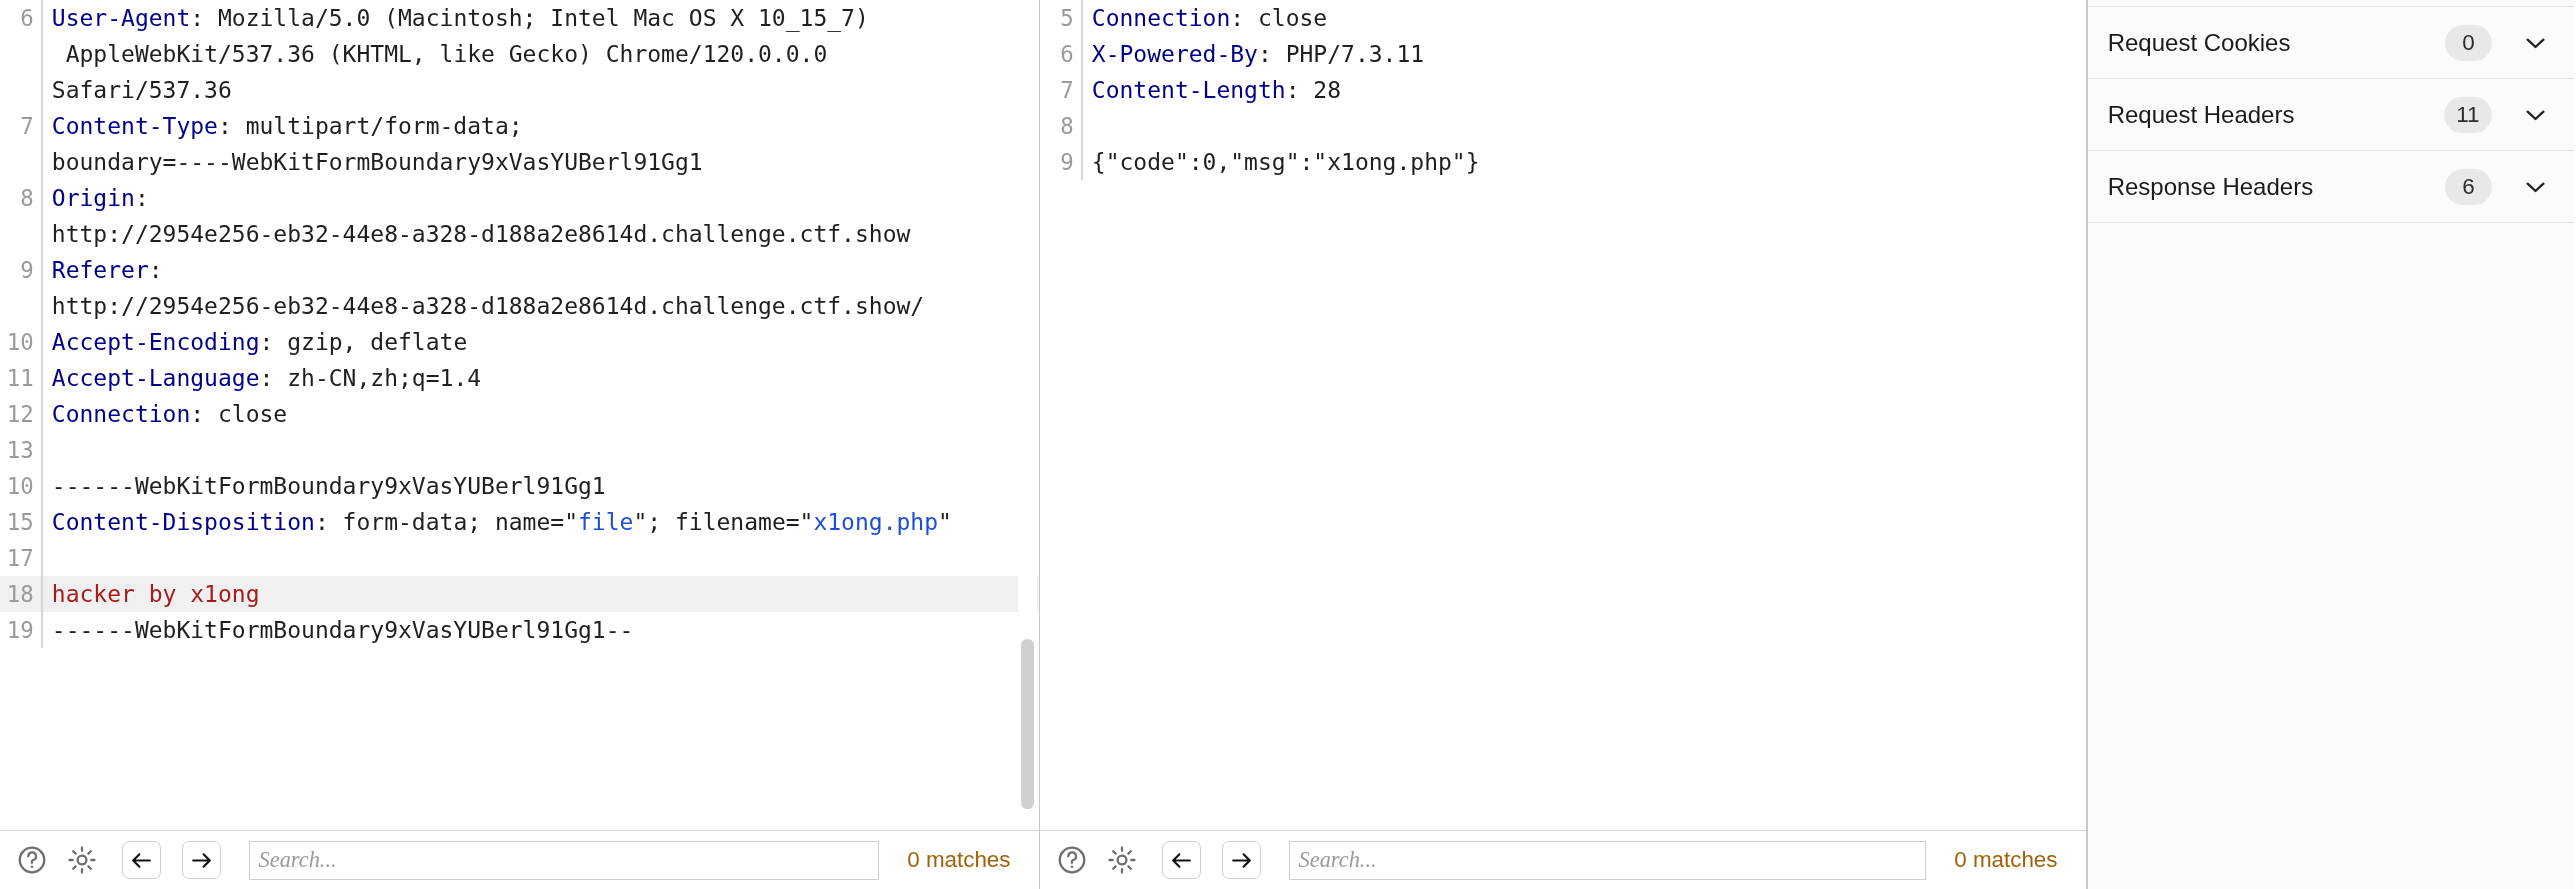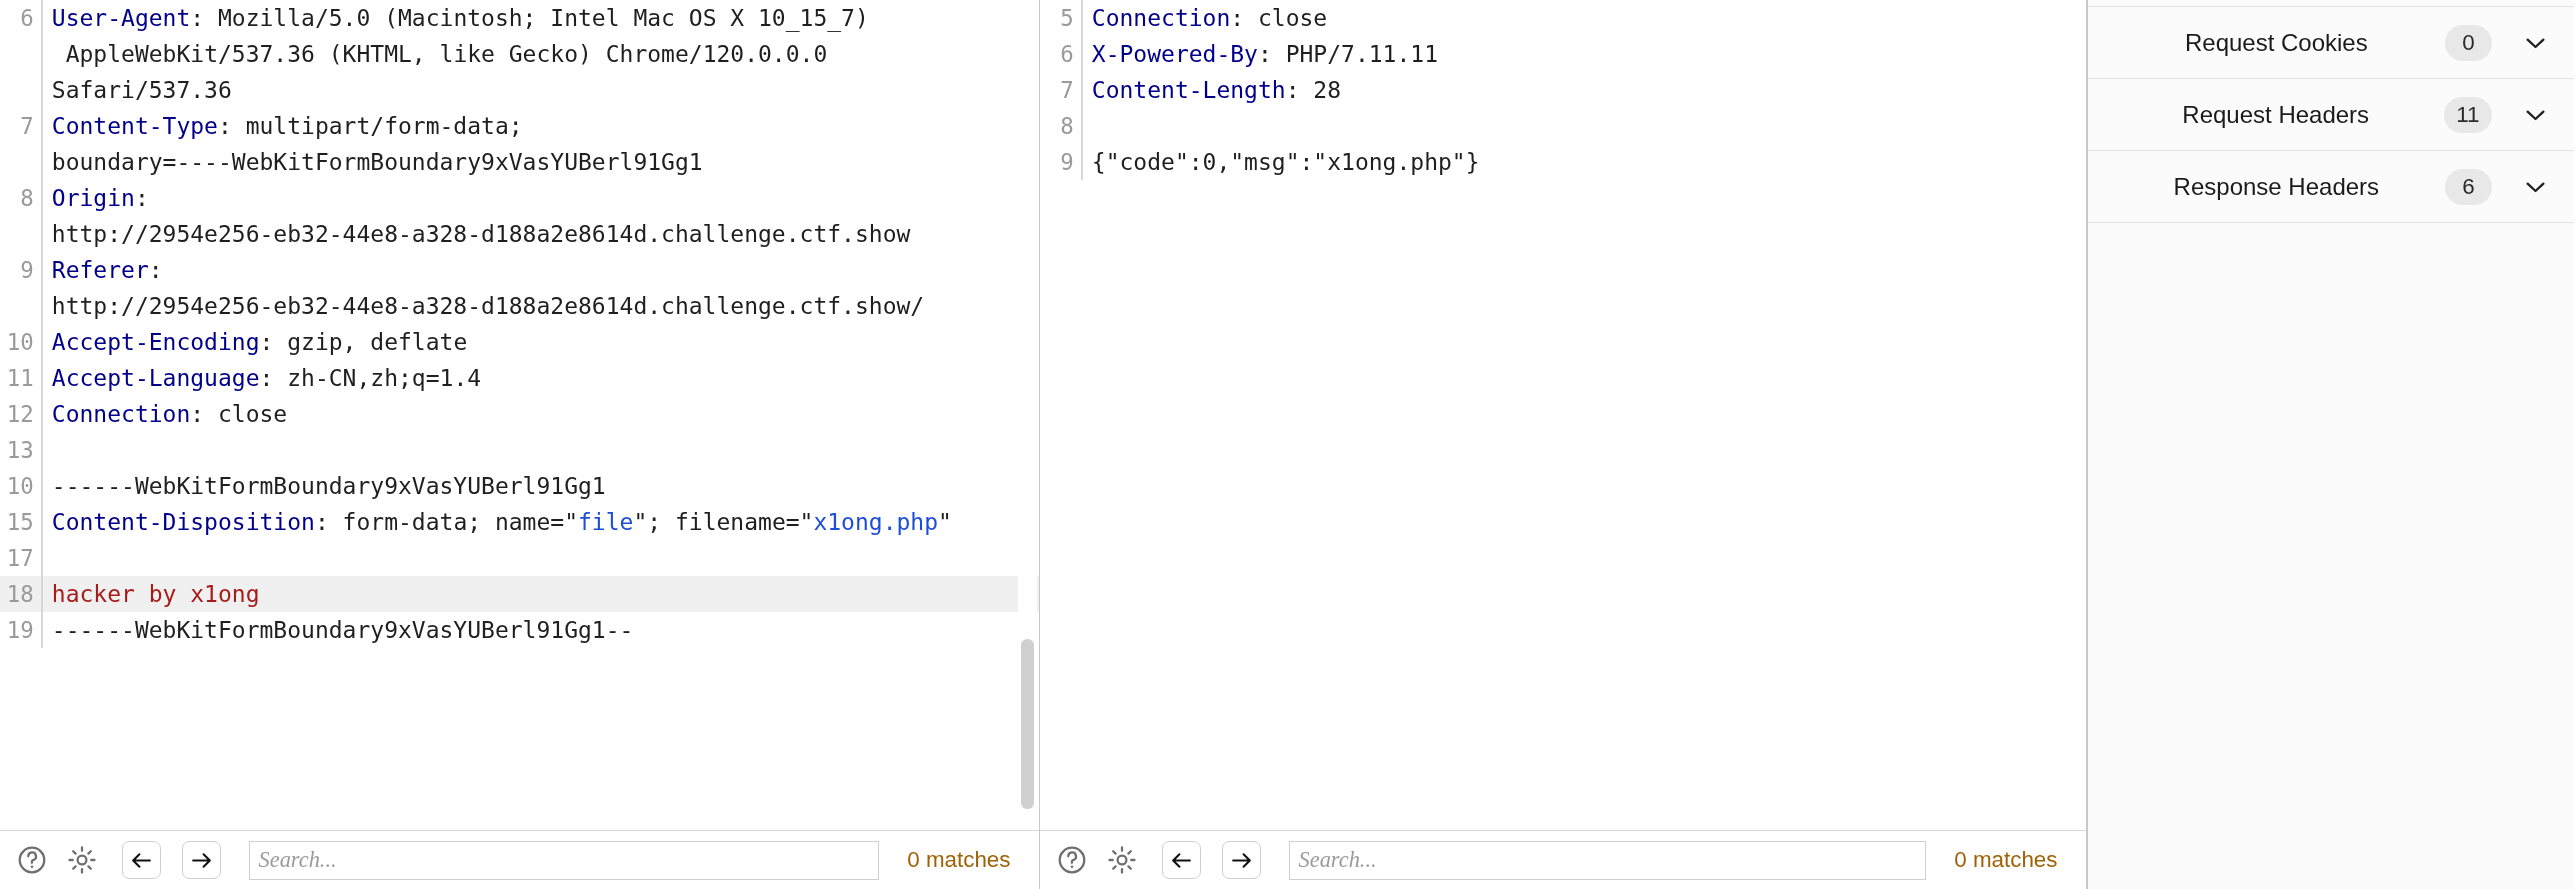--- a/index.html
+++ b/index.html
@@ -137,21 +137,20 @@
   }
 
   
   .sidebar {
     width: 487px;
     height: 889px;
     background: #fbfbfb;
     border-left: 1.8px solid #c8c8c8;
     display: flex;
     flex-direction: column;
-    text-align: center;
   }
   .sb-top-rule { height: 7.2px; border-bottom: 1.8px solid #e2e2e2; }
   .sb-row {
     height: 72px;
     display: flex;
     align-items: center;
     padding: 0 25px 0 19.7px;
     border-bottom: 1.8px solid #e2e2e2;
     cursor: pointer;
     background: #fbfbfb;
@@ -293,21 +292,21 @@
     <div class="code-area">
       <div class="code-lines" id="response-lines">
           <div class="ln-row">
             <div class="gutter">5</div>
             <div class="gutter-sep"></div>
             <div class="ln-text"><span class="k-hdr">Connection</span><span>: close</span></div>
           </div>
           <div class="ln-row">
             <div class="gutter">6</div>
             <div class="gutter-sep"></div>
-            <div class="ln-text"><span class="k-hdr">X-Powered-By</span><span>: PHP/7.11.11</span></div>
+            <div class="ln-text"><span class="k-hdr">X-Powered-By</span><span>: PHP/7.3.11</span></div>
           </div>
           <div class="ln-row">
             <div class="gutter">7</div>
             <div class="gutter-sep"></div>
             <div class="ln-text"><span class="k-hdr">Content-Length</span><span>: 28</span></div>
           </div>
           <div class="ln-row">
             <div class="gutter">8</div>
             <div class="gutter-sep"></div>
             <div class="ln-text"><span></span></div>

